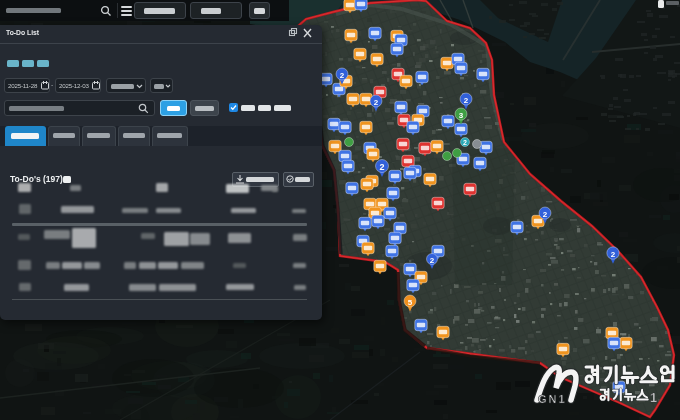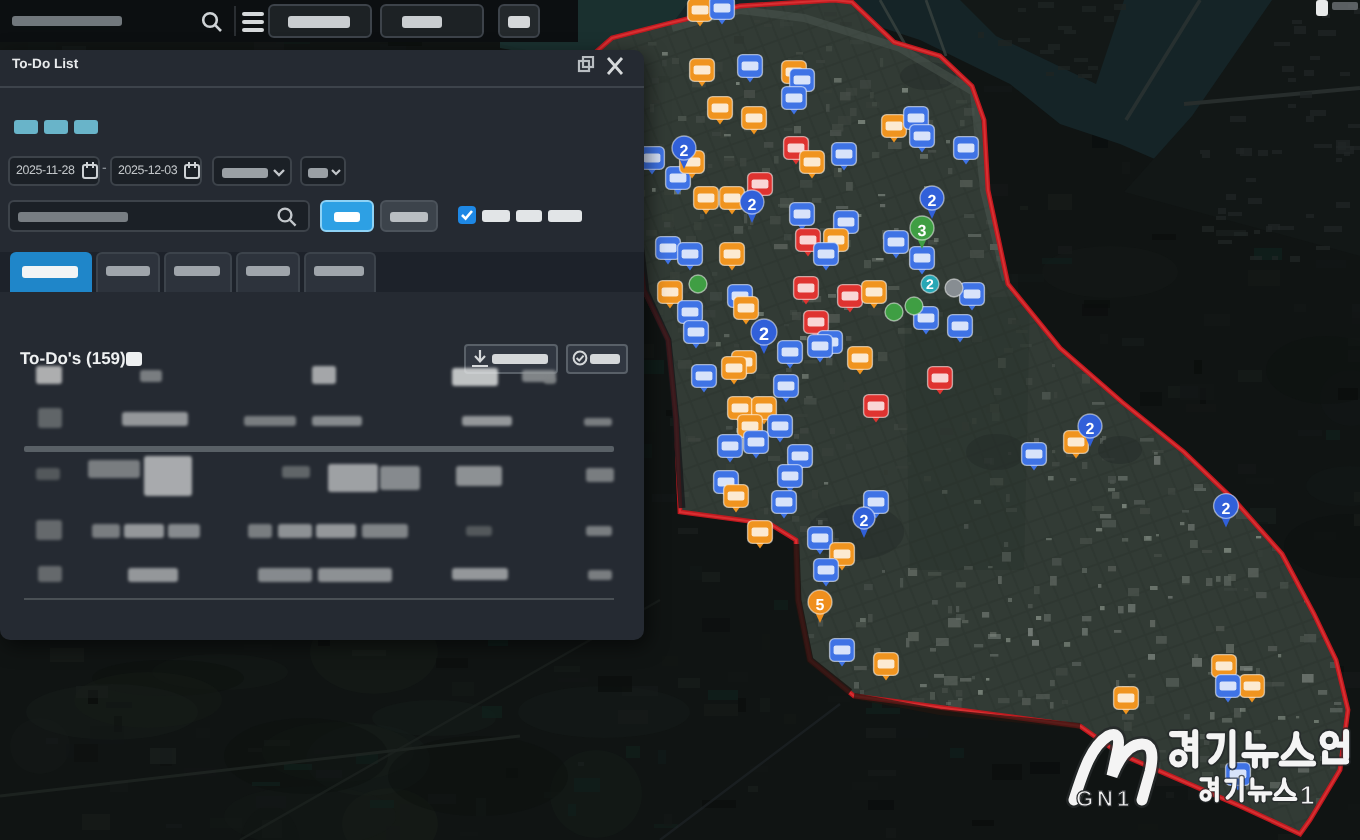--- a/index.html
+++ b/index.html
@@ -2396,21 +2396,21 @@
 <div class="abs" style="left:5px;top:126px;width:41px;height:20px;background:#1f86c9;border-radius:3px 3px 0 0"></div>
 <div class="bar" style="left:11px;top:133px;width:28px;height:5.5px;background:#f2f4f5"></div>
 <div class="abs" style="left:48px;top:126px;width:32px;height:20px;background:#2d333c;border:1px solid #3c434b;border-bottom:none;border-radius:3px 3px 0 0"></div>
 <div class="bar" style="left:53px;top:133px;width:22px;height:5px;background:#9fa5ab"></div>
 <div class="abs" style="left:82px;top:126px;width:34px;height:20px;background:#2d333c;border:1px solid #3c434b;border-bottom:none;border-radius:3px 3px 0 0"></div>
 <div class="bar" style="left:87px;top:133px;width:23px;height:5px;background:#9fa5ab"></div>
 <div class="abs" style="left:118px;top:126px;width:32px;height:20px;background:#2d333c;border:1px solid #3c434b;border-bottom:none;border-radius:3px 3px 0 0"></div>
 <div class="bar" style="left:123px;top:133px;width:22px;height:5px;background:#9fa5ab"></div>
 <div class="abs" style="left:152px;top:126px;width:36px;height:20px;background:#2d333c;border:1px solid #3c434b;border-bottom:none;border-radius:3px 3px 0 0"></div>
 <div class="bar" style="left:157px;top:133px;width:25px;height:5px;background:#9fa5ab"></div>
-<div class="abs" style="left:10px;top:174px;font-size:8.5px;font-weight:bold;color:#eef0f1">To-Do's (159)</div>
+<div class="abs" style="left:10px;top:174px;font-size:8.5px;font-weight:bold;color:#eef0f1">To-Do's (197)</div>
 <div class="bar" style="left:63px;top:176px;width:8px;height:7px;background:#eef0f1"></div>
 <div class="abs" style="left:232px;top:172px;width:47px;height:15px;background:#313741;border:1px solid #596068;border-radius:2px"></div>
 <svg class="abs" style="left:236px;top:175px" width="8" height="9">
       <path d="M4,0 V5 M1.5,3 L4,5.7 L6.5,3 M0,8 H8" stroke="#d5d8da" stroke-width="1.1" fill="none"></path>
     </svg>
 <div class="bar" style="left:246px;top:177px;width:28px;height:5px;background:#d5d8da"></div>
 <div class="abs" style="left:283px;top:172px;width:31px;height:15px;background:#313741;border:1px solid #596068;border-radius:2px"></div>
 <svg class="abs" style="left:286px;top:175px" width="8" height="8">
       <circle cx="4" cy="4" r="3.2" fill="none" stroke="#d5d8da" stroke-width="1"></circle>
       <path d="M2.3,4 L3.6,5.3 L5.8,2.8" stroke="#d5d8da" stroke-width="1" fill="none"></path>

